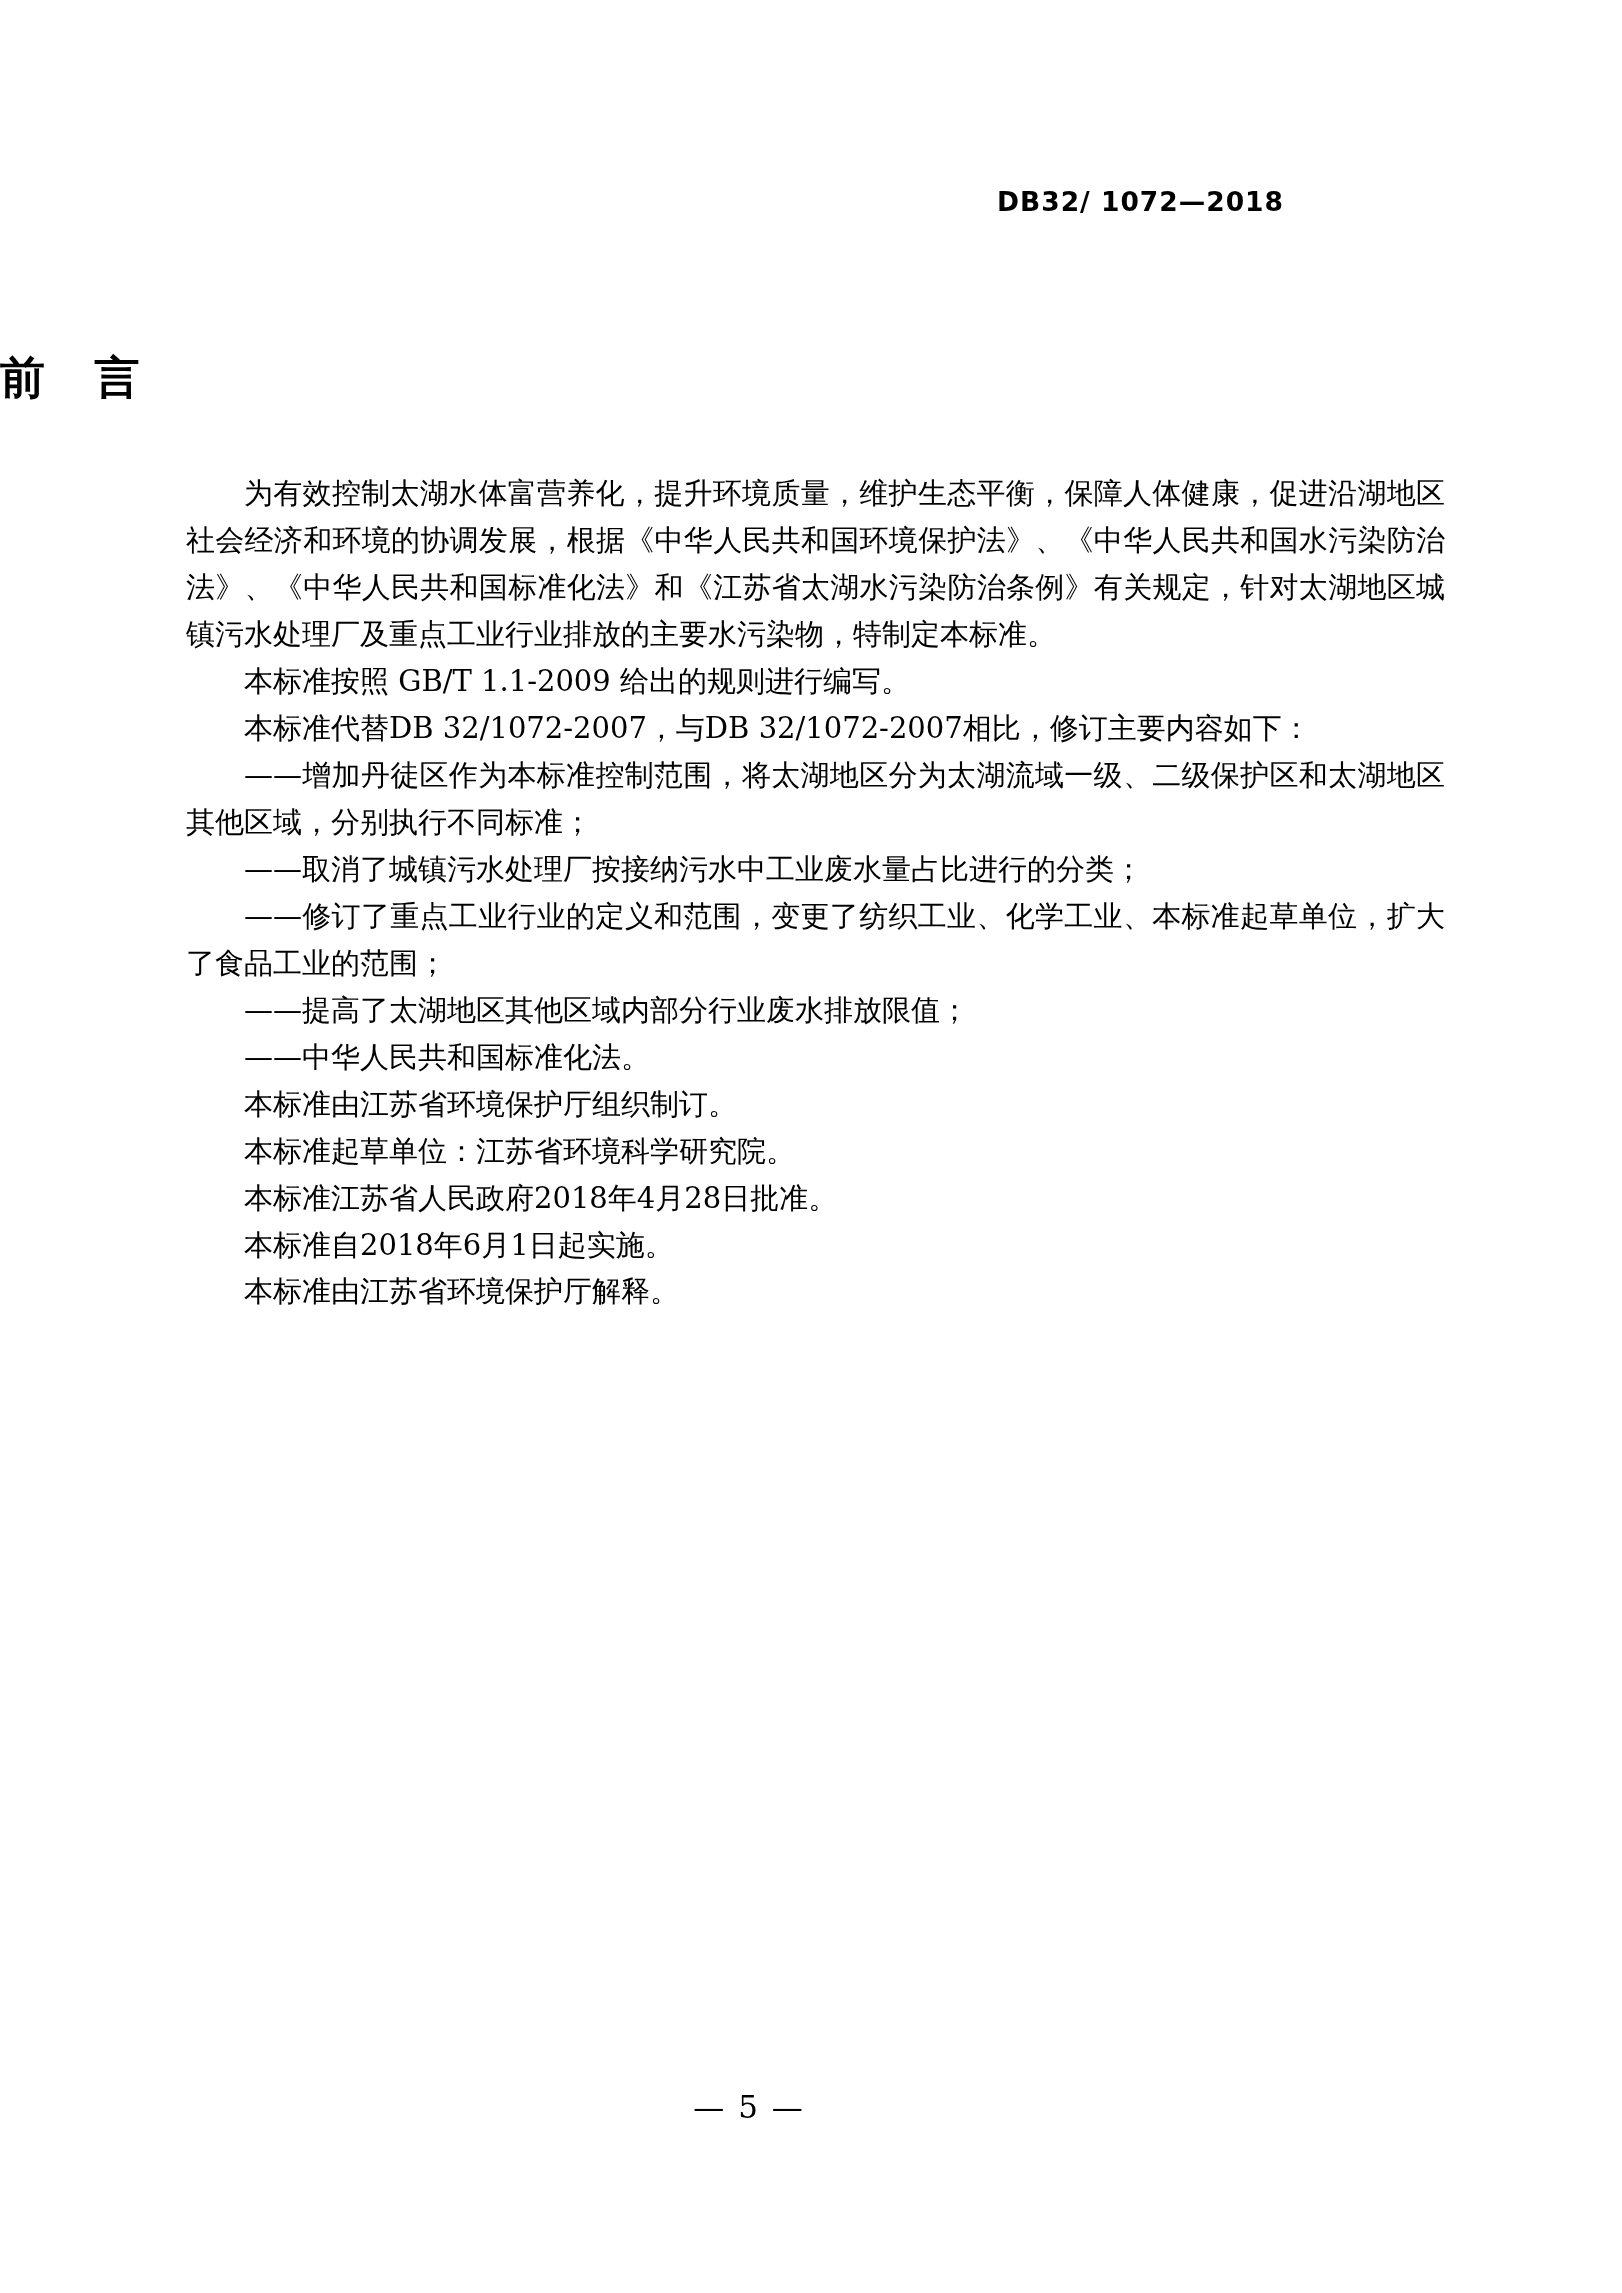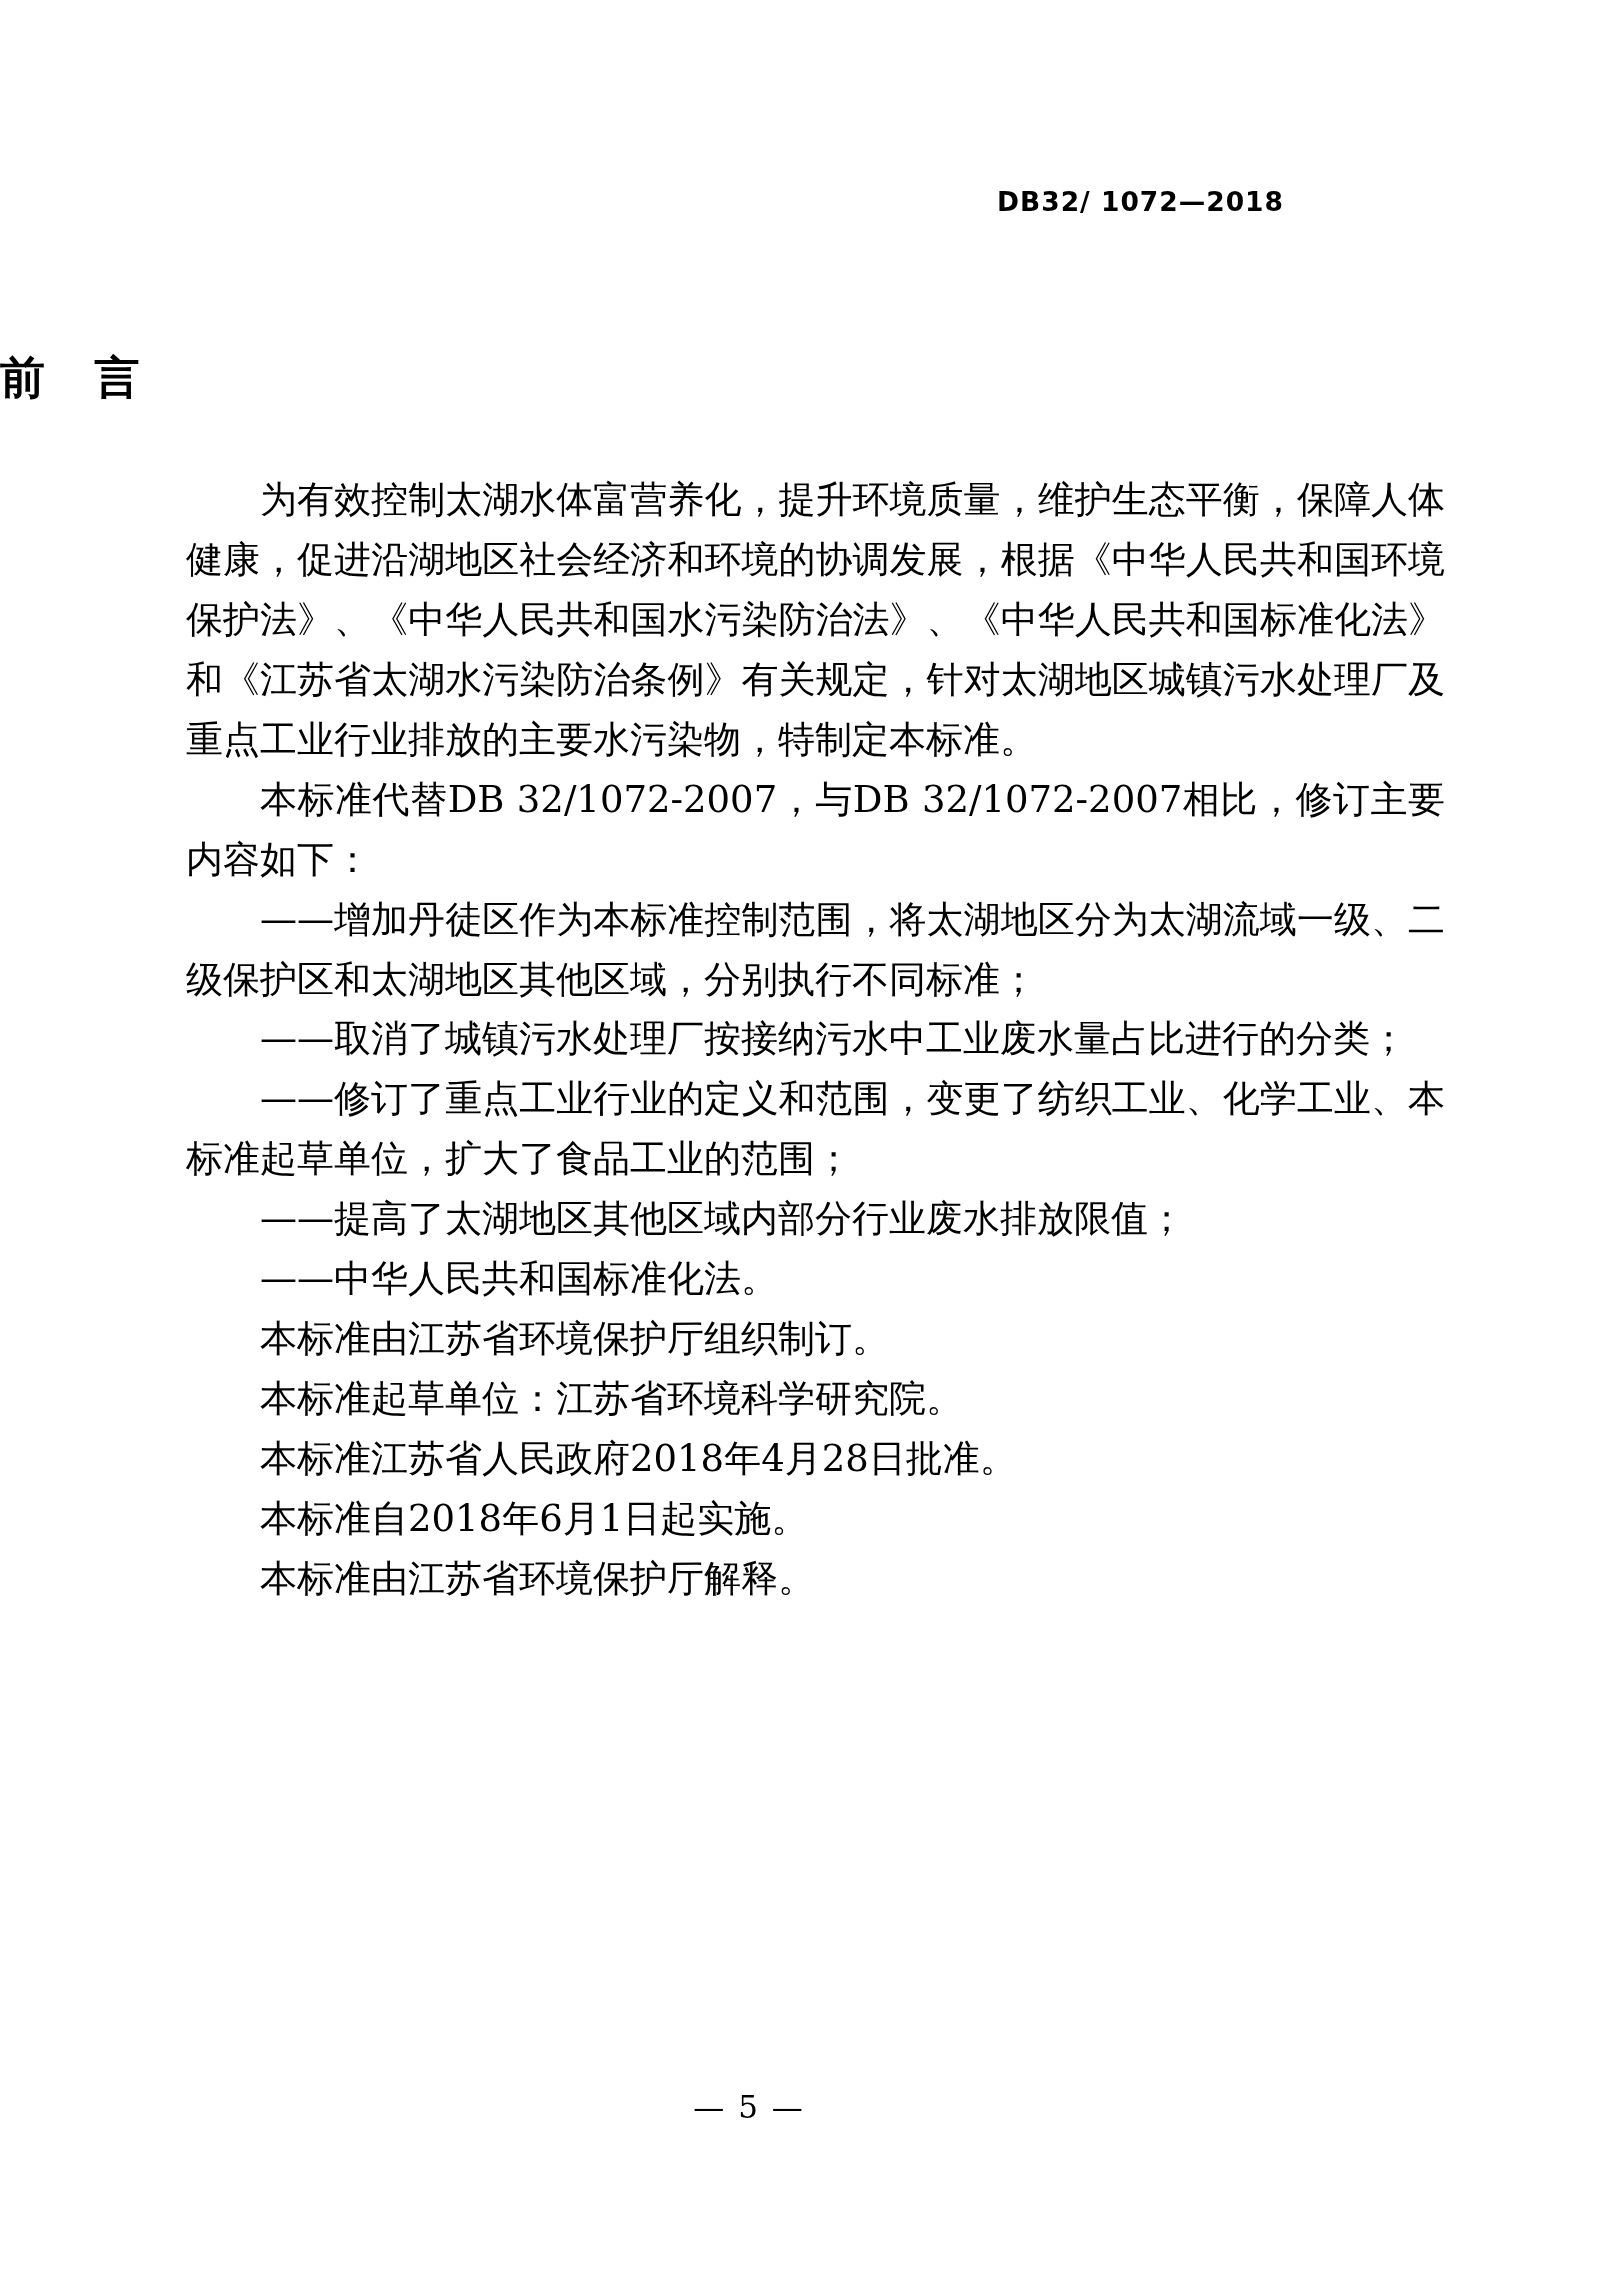--- a/index.html
+++ b/index.html
@@ -39,21 +39,21 @@
   }
   .title .gap {
     display: inline-block;
     width: 45px;
   }
   .body {
     position: absolute;
     top: 470px;
     left: 186px;
     width: 1259px;
-    font-size: 37px;
+    font-size: 29px;
     line-height: 1.62;
     text-align: justify;
     text-justify: inter-ideograph;
   }
   .para {
     margin: 0;
     text-indent: 2em;
   }
   .para.dash {
     text-indent: 2em;
@@ -74,20 +74,21 @@
 <div class="page">
 
   <div class="header">DB32/ 1072—2018</div>
 
   <div class="title">
     <span>前</span><span class="gap"></span><span>言</span>
   </div>
 
   <div class="body">
     <p class="para">为有效控制太湖水体富营养化，提升环境质量，维护生态平衡，保障人体健康，促进沿湖地区社会经济和环境的协调发展，根据《中华人民共和国环境保护法》、《中华人民共和国水污染防治法》、《中华人民共和国标准化法》和《江苏省太湖水污染防治条例》有关规定，针对太湖地区城镇污水处理厂及重点工业行业排放的主要水污染物，特制定本标准。</p>
+    <p class="para">本标准按照 GB/T 1.1-2009 给出的规则进行编写。</p>
     <p class="para">本标准代替DB 32/1072-2007，与DB 32/1072-2007相比，修订主要内容如下：</p>
     <p class="para dash">——增加丹徒区作为本标准控制范围，将太湖地区分为太湖流域一级、二级保护区和太湖地区其他区域，分别执行不同标准；</p>
     <p class="para dash">——取消了城镇污水处理厂按接纳污水中工业废水量占比进行的分类；</p>
     <p class="para dash">——修订了重点工业行业的定义和范围，变更了纺织工业、化学工业、本标准起草单位，扩大了食品工业的范围；</p>
     <p class="para dash">——提高了太湖地区其他区域内部分行业废水排放限值；</p>
     <p class="para dash">——中华人民共和国标准化法。</p>
     <p class="para">本标准由江苏省环境保护厅组织制订。</p>
     <p class="para">本标准起草单位：江苏省环境科学研究院。</p>
     <p class="para">本标准江苏省人民政府2018年4月28日批准。</p>
     <p class="para">本标准自2018年6月1日起实施。</p>

